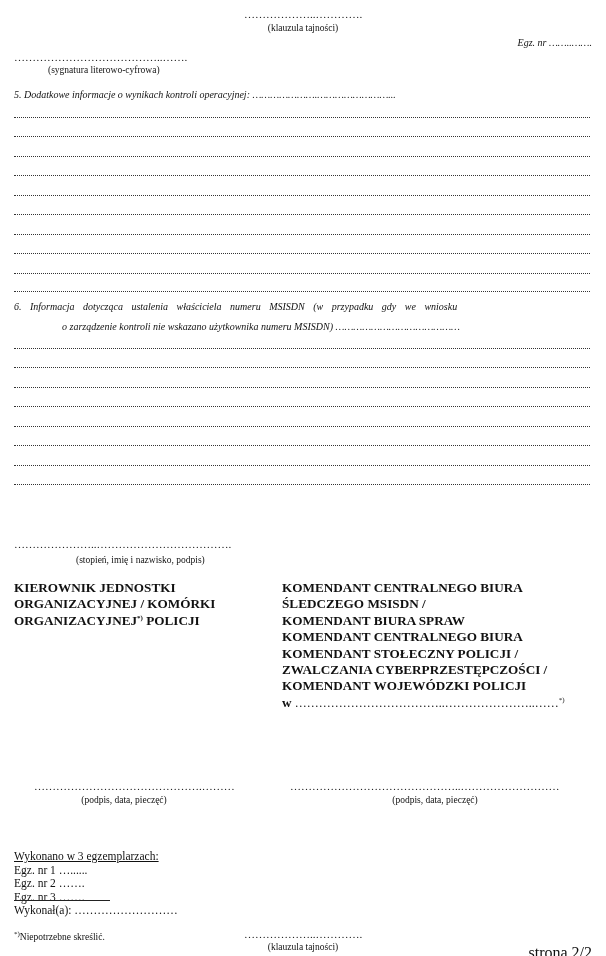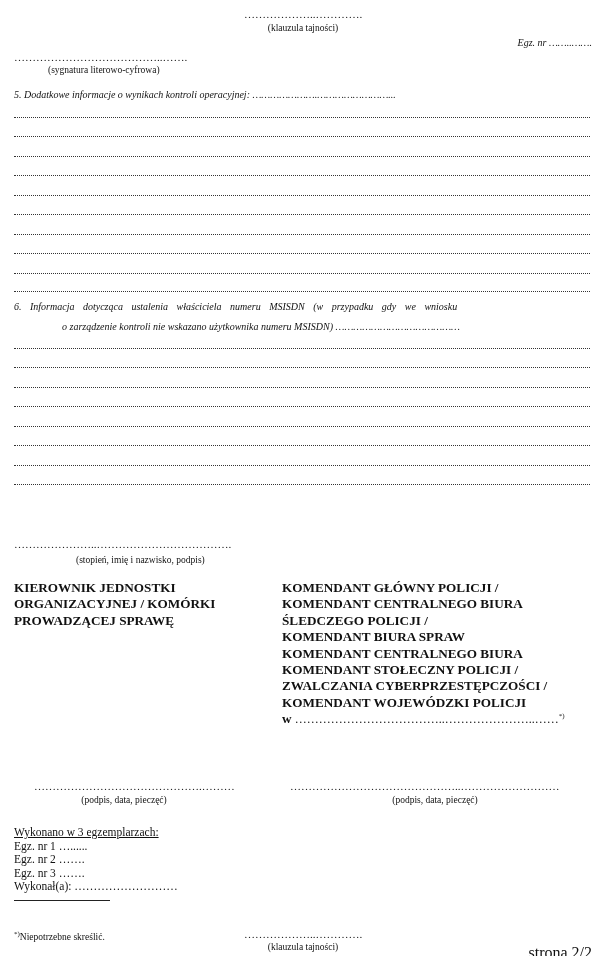--- a/index.html
+++ b/index.html
@@ -9,21 +9,21 @@
     }
     .abs { position: absolute; white-space: nowrap; }
     .small { font-size: 9.5px; }
     .norm { font-size: 10px; font-style: italic; }
     .bold { font-weight: bold; font-size: 13.2px; line-height: 16.4px; }
     .center { text-align: center; }
     .dotline {
       position: absolute; left: 14px; width: 576px; height: 1px;
       border-bottom: 1.5px dotted #333;
     }
-    .underline { text-decoration: underline; }
+    .underline { text-decoration: underline; margin-top: 24px; }
     sup { font-size: 7px; vertical-align: super; line-height: 0; }
     .rule { position: absolute; height: 1px; background: #222; }
   </style>
 </head>
 <body>
 
 <div class="abs small center" style="left:0;width:606px;top:8px;font-size:11px;">………………..………….</div>
 <div class="abs small center" style="left:0;width:606px;top:23px;">(klauzula tajności)</div>
 <div class="abs norm" style="right:14px;top:37px;">Egz. nr ……..…….</div>
 <div class="abs" style="left:14px;top:51px;font-size:11px;">…………………………………..…….</div>
@@ -55,27 +55,26 @@
   <div class="dotline" style="top:464px;"></div>
   <div class="dotline" style="top:483px;"></div>
 </div>
 
 <div class="abs" style="left:14px;top:538px;font-size:11px;">…………………..……………………………….</div>
 <div class="abs small" style="left:76px;top:555px;">(stopień, imię i nazwisko, podpis)</div>
 
 <div class="abs bold" style="left:14px;top:580px;">
   <div>KIEROWNIK JEDNOSTKI</div>
   <div>ORGANIZACYJNEJ / KOMÓRKI</div>
-  <div>PROWADZĄCEJ SPRAWĘ</div>
+  <div><span>ORGANIZACYJNEJ</span><sup>*)</sup> <span>POLICJI</span></div>
 </div>
 
 <div class="abs bold" style="left:282px;top:580px;">
-  <div>KOMENDANT GŁÓWNY POLICJI /</div>
   <div>KOMENDANT CENTRALNEGO BIURA</div>
-  <div>ŚLEDCZEGO POLICJI /</div>
+  <div>ŚLEDCZEGO MSISDN /</div>
   <div>KOMENDANT BIURA SPRAW</div>
   <div>KOMENDANT CENTRALNEGO BIURA</div>
   <div>KOMENDANT STOŁECZNY POLICJI /</div>
   <div>ZWALCZANIA CYBERPRZESTĘPCZOŚCI /</div>
   <div>KOMENDANT WOJEWÓDZKI POLICJI</div>
   <div><span>w</span> <span style="font-weight:normal;font-size:12px;">………………………………..…………………..……</span><sup style="font-weight:normal;">*)</sup></div>
 </div>
 
 <div class="abs" style="left:34px;top:780px;font-size:11px;">……………………………………….………</div>
 <div class="abs small center" style="left:34px;width:180px;top:795px;">(podpis, data, pieczęć)</div>

